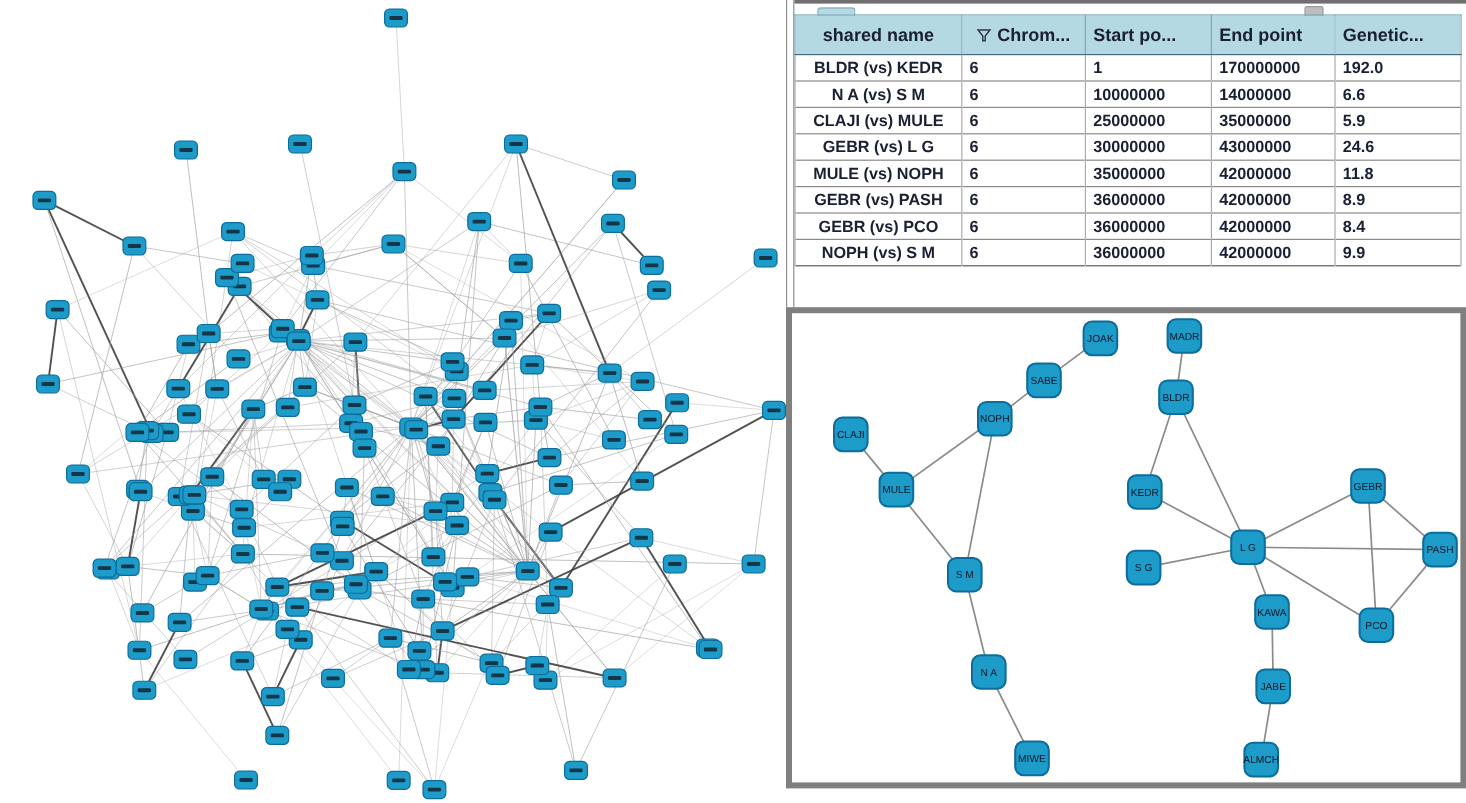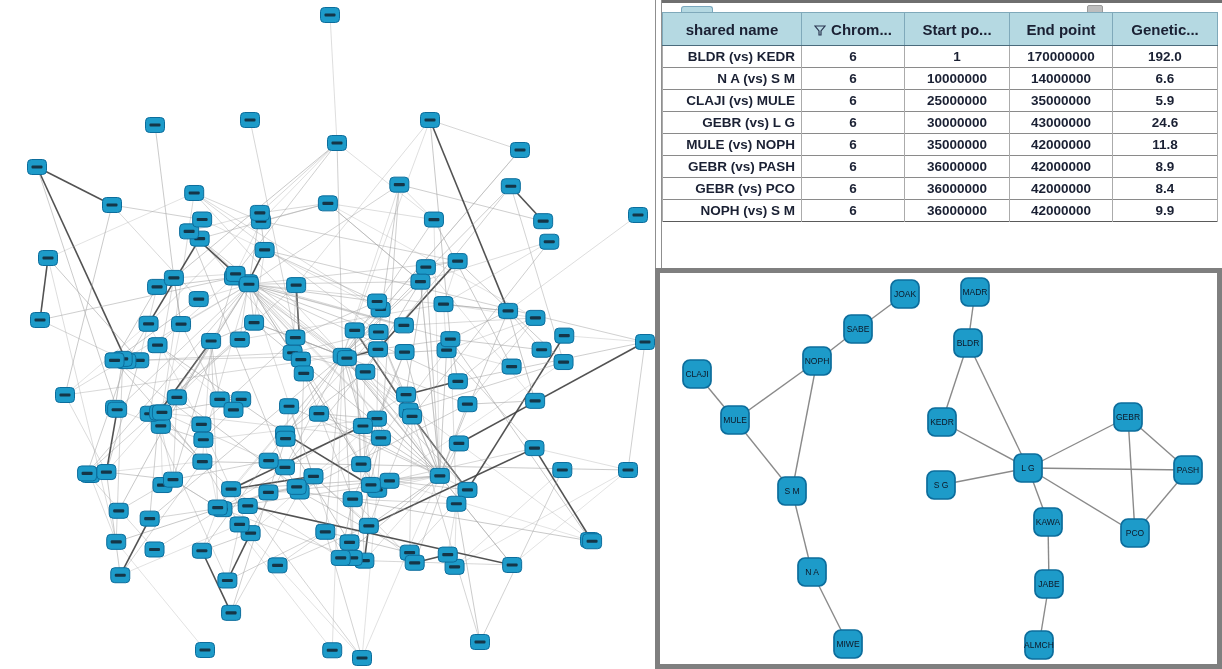--- a/index.html
+++ b/index.html
@@ -21,26 +21,26 @@
               border-left:1px solid #8f8f8f;border-right:1px solid #8f8f8f;}
   table.attr{position:absolute;left:7px;top:12px;border-collapse:collapse;table-layout:fixed;
              width:555px;color:#1a2033;border:1px solid #5a5a5a;}
   table.attr th{background:#b5d9e2;height:32px;font-size:15px;font-weight:700;
                 border:1px solid #7fa9ba;border-bottom:1px solid #4a6b7c;
                 padding:0 6px;white-space:nowrap;overflow:hidden;}
   table.attr td{height:21px;font-size:13.5px;font-weight:700;background:#fff;
                 border-top:1px solid #8a8a8a;border-left:1px solid #ababab;
                 border-right:1px solid #ababab;
                 padding:0 6px;white-space:nowrap;overflow:hidden;}
-  .al{text-align:right}.ar{text-align:center}.ac{text-align:center}
+  .al{text-align:center}.ar{text-align:left}.ac{text-align:center}
   .funnel{display:inline-block;vertical-align:-1px;margin-right:5px;}
 
   
-  .sub-net{position:absolute;left:655px;top:268px;width:567px;height:401px;
-           box-sizing:border-box;border:5px solid #7f7f7f;background:#fff;}
+  .sub-net{position:absolute;left:655px;top:256px;width:567px;height:401px;
+           box-sizing:border-box;border:5px solid #7f7f7f;background:#fff;padding-left:12px;}
   svg{display:block;}
   .nodelabel{font-family:"Liberation Sans",sans-serif;font-size:8.5px;fill:#0d1726;
              text-anchor:middle;pointer-events:none;}
 </style>
 </head>
 <body>
 
 <div class="main-net">
   <svg id="left-graph" width="655" height="669" viewBox="0 0 655 669">
       <line x1="337" y1="143" x2="173.89318317774962" y2="277.91870011095233" stroke="#a3a3a3" stroke-width="0.8" stroke-opacity="0.7468421921599657"></line>

